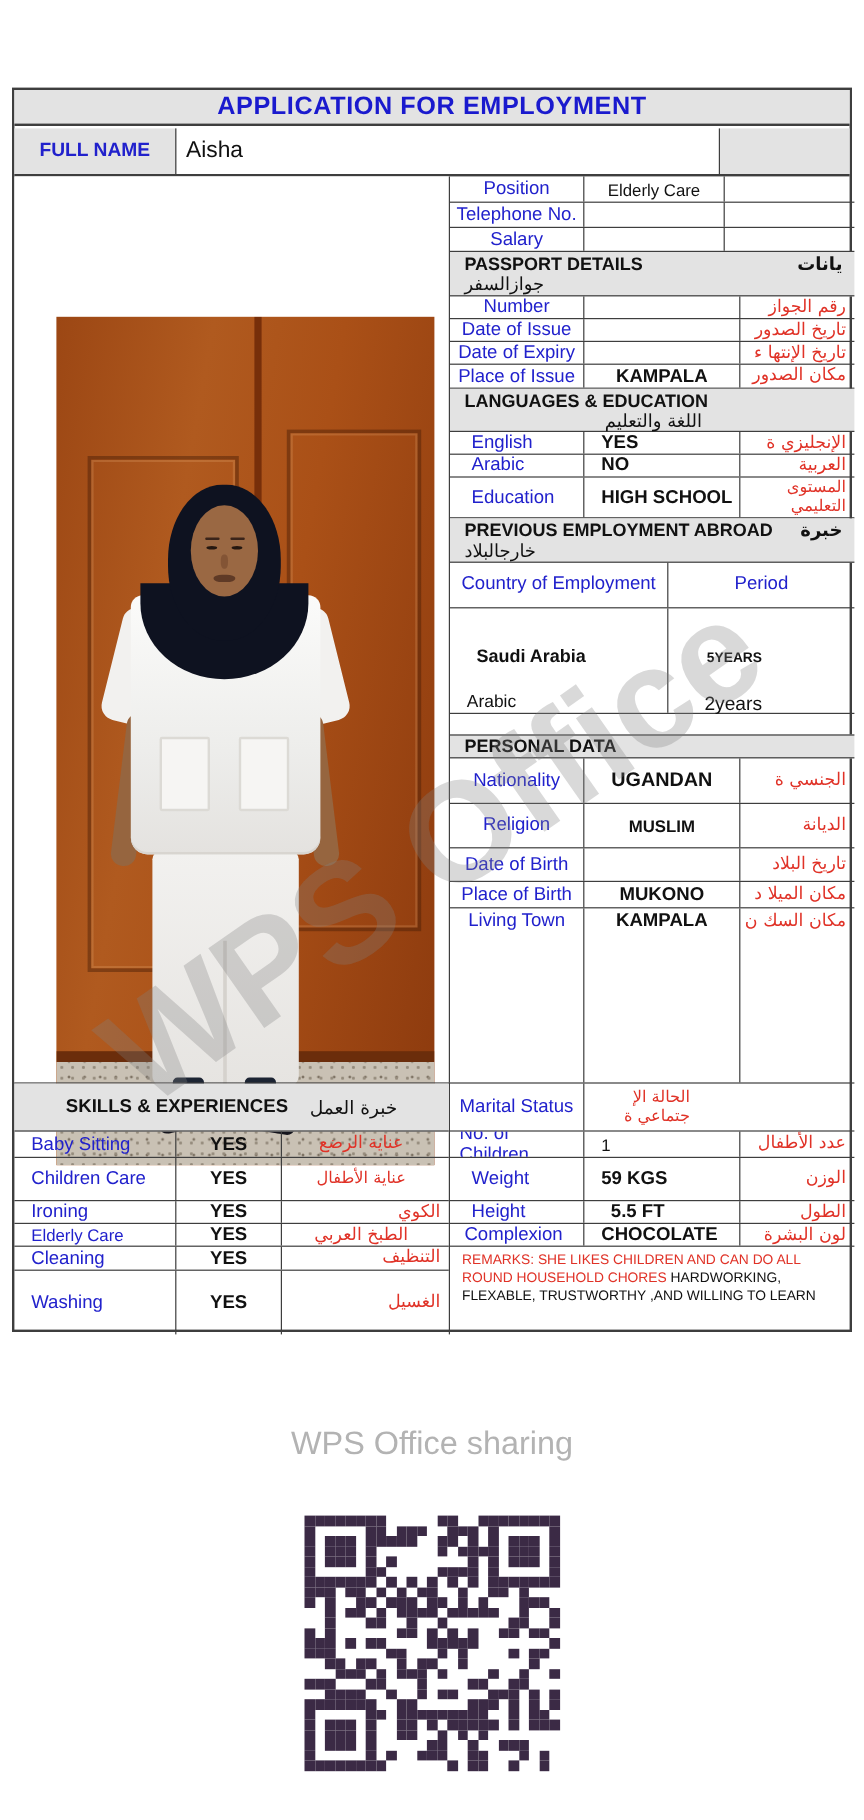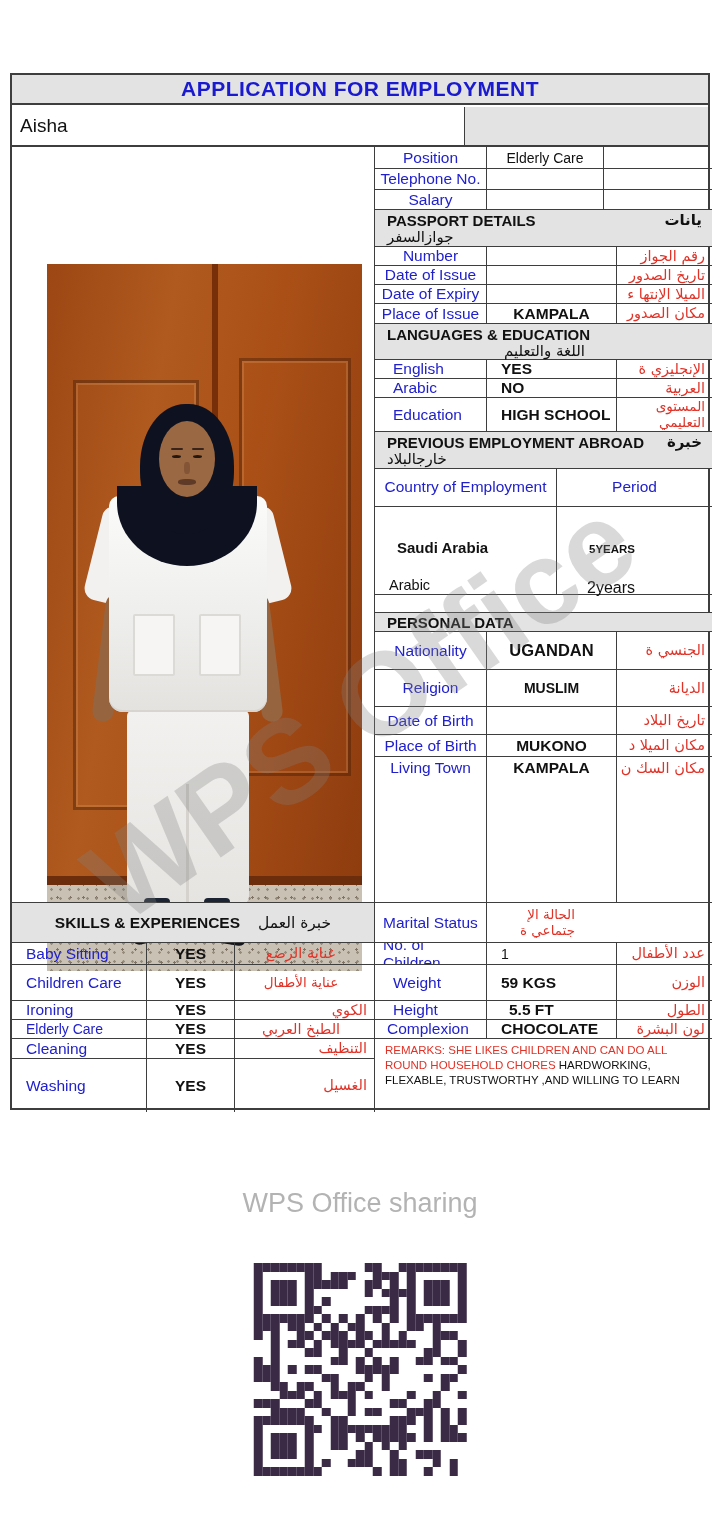--- a/index.html
+++ b/index.html
@@ -125,20 +125,21 @@
 </head>
 <body>
 
 <div class="form">
 
   <div class="title-bar">
     <span>APPLICATION FOR EMPLOYMENT</span>
   </div>
 
   <div class="fn-row">
+    <div class="fn-lab">FULL NAME</div>
     <div class="fn-val">Aisha</div>
     <div class="fn-right"></div>
   </div>
 
   <div class="photo-cell">
     <div class="photo">
       <div class="panel panel1"></div>
       <div class="panel panel2"></div>
       <div class="door-split"></div>
       <div class="door-bottom"></div>
@@ -200,21 +201,21 @@
       <div class="cell last ar w-ar">رقم الجواز</div>
     </div>
     <div class="row" style="height:19px">
       <div class="cell lab center w-lab">Date of Issue</div>
       <div class="cell val center w-val"></div>
       <div class="cell last ar w-ar">تاريخ الصدور</div>
     </div>
     <div class="row" style="height:19px">
       <div class="cell lab center w-lab">Date of Expiry</div>
       <div class="cell val center w-val"></div>
-      <div class="cell last ar w-ar">الميلا الإنتها ء</div>
+      <div class="cell last ar w-ar">تاريخ الإنتها ء</div>
     </div>
     <div class="row" style="height:20px">
       <div class="cell lab center w-lab">Place of Issue</div>
       <div class="cell val center w-val">KAMPALA</div>
       <div class="cell last ar w-ar">مكان الصدور</div>
     </div>
 
     <div class="sec-head" style="height:36px">
       <div class="l1">
           <span>LANGUAGES &amp; EDUCATION</span>

